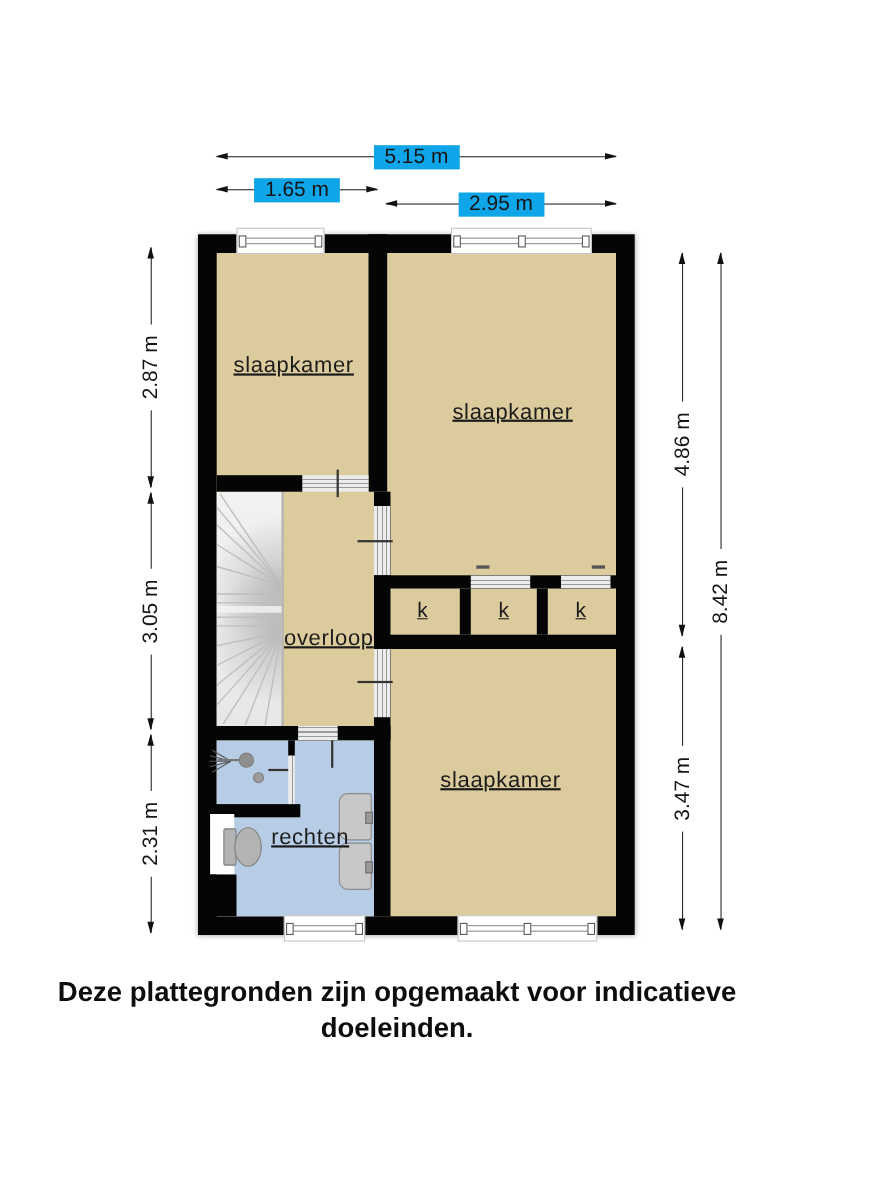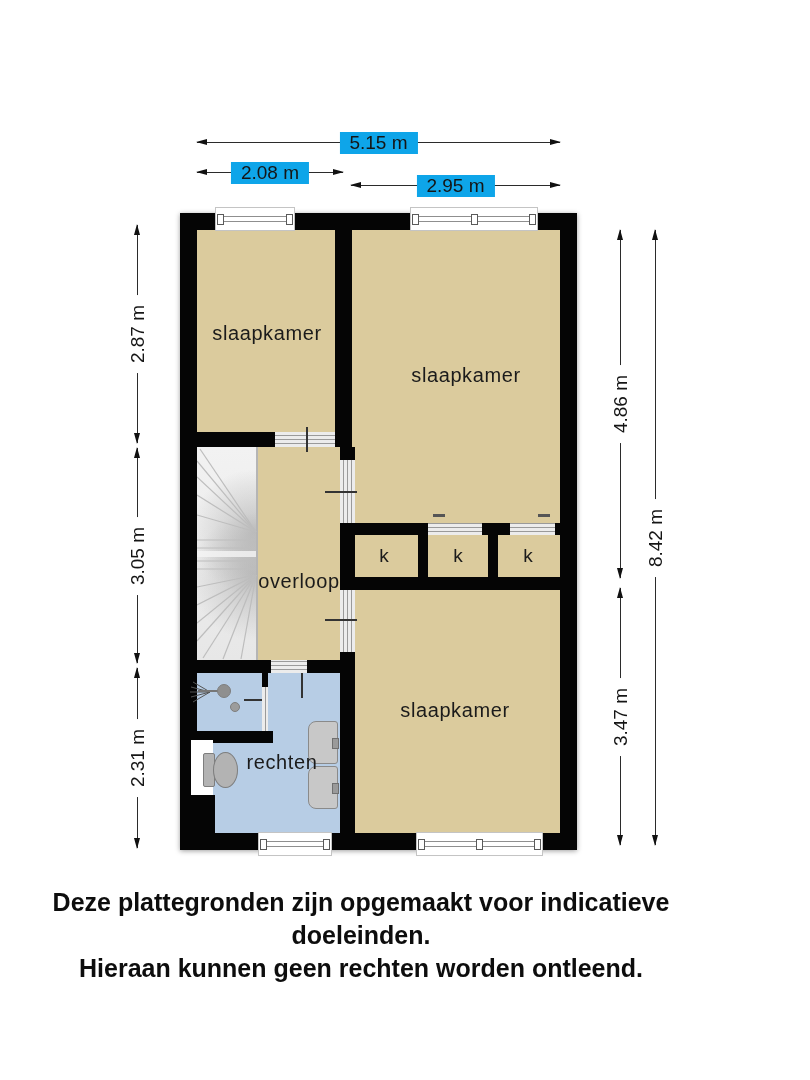--- a/index.html
+++ b/index.html
@@ -33,21 +33,21 @@
   .window{position:absolute;height:24px;background:#fff;border:1px solid #c4c4c4;box-sizing:border-box;}
   .glass{position:absolute;left:2px;right:2px;top:50%;height:6px;margin-top:-3px;
          border-top:1px solid #8f8f8f;border-bottom:1px solid #8f8f8f;box-sizing:border-box;}
   .post{position:absolute;top:50%;width:7px;height:11px;margin-top:-5px;background:#fff;border:1px solid #5a5a5a;box-sizing:border-box;}
   
   .fix{position:absolute;background:#b3b3b3;border:1px solid #7e7e7e;box-sizing:border-box;}
   .sink{position:absolute;width:30px;height:43px;background:#c8c8c8;border:1px solid #8a8a8a;
         border-radius:8px 3px 3px 8px;box-sizing:border-box;}
   .faucet{position:absolute;right:-2px;top:50%;width:7px;height:11px;margin-top:-5px;background:#9a9a9a;border:1px solid #6f6f6f;box-sizing:border-box;}
   
-  .room-label{position:absolute;transform:translate(-50%,-50%);font-size:20px;letter-spacing:.6px;color:#1b1b1b;white-space:nowrap;}
+  .room-label{position:absolute;transform:translate(-50%,-50%);font-size:20px;letter-spacing:.6px;color:#1b1b1b;white-space:nowrap;text-decoration:underline;}
   .k-label{font-size:19px;letter-spacing:0;}
   
   .dh{position:absolute;height:0;border-top:1px solid #2b2b2b;}
   .dv{position:absolute;width:0;border-left:1px solid #2b2b2b;}
   .dh .al,.dh .ar,.dv .at,.dv .ab{position:absolute;width:0;height:0;}
   .dh .al{left:-1px;top:-4px;border-top:3.5px solid transparent;border-bottom:3.5px solid transparent;border-right:11px solid #111;}
   .dh .ar{right:-1px;top:-4px;border-top:3.5px solid transparent;border-bottom:3.5px solid transparent;border-left:11px solid #111;}
   .dv .at{top:-1px;left:-4px;border-left:3.5px solid transparent;border-right:3.5px solid transparent;border-bottom:11px solid #111;}
   .dv .ab{bottom:-1px;left:-4px;border-left:3.5px solid transparent;border-right:3.5px solid transparent;border-top:11px solid #111;}
   .dh .lbl{position:absolute;left:50%;top:0;transform:translate(-50%,-50%);background:#0ea5e9;padding:0 10px;
@@ -62,21 +62,21 @@
 <body>
 
 <div class="dh" style="left:197px;top:142px;width:363px;">
   <span class="al"></span>
   <span class="ar"></span>
   <span class="lbl">5.15 m</span>
 </div>
 <div class="dh" style="left:197px;top:172px;width:146px;">
   <span class="al"></span>
   <span class="ar"></span>
-  <span class="lbl">2.08 m</span>
+  <span class="lbl">1.65 m</span>
 </div>
 <div class="dh" style="left:351px;top:185px;width:209px;">
   <span class="al"></span>
   <span class="ar"></span>
   <span class="lbl">2.95 m</span>
 </div>
 
 <div class="dv" style="left:137px;top:225px;height:218px;">
   <span class="at"></span>
   <span class="ab"></span>
@@ -221,14 +221,13 @@
   <div class="room-label" style="left:119px;top:368px;">overloop</div>
   <div class="room-label k-label" style="left:204px;top:343px;">k</div>
   <div class="room-label k-label" style="left:278px;top:343px;">k</div>
   <div class="room-label k-label" style="left:348px;top:343px;">k</div>
   <div class="room-label" style="left:275px;top:497px;">slaapkamer</div>
   <div class="room-label" style="left:102px;top:549px;">rechten</div>
 </div>
 
 <div id="disclaimer">
   <div>Deze plattegronden zijn opgemaakt voor indicatieve doeleinden.</div>
-  <div>Hieraan kunnen geen rechten worden ontleend.</div>
 </div>
 
 </body></html>

